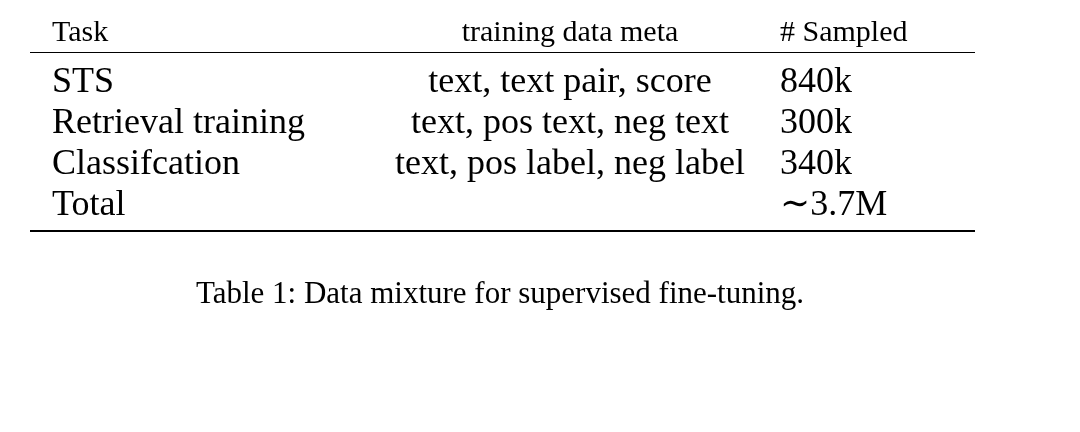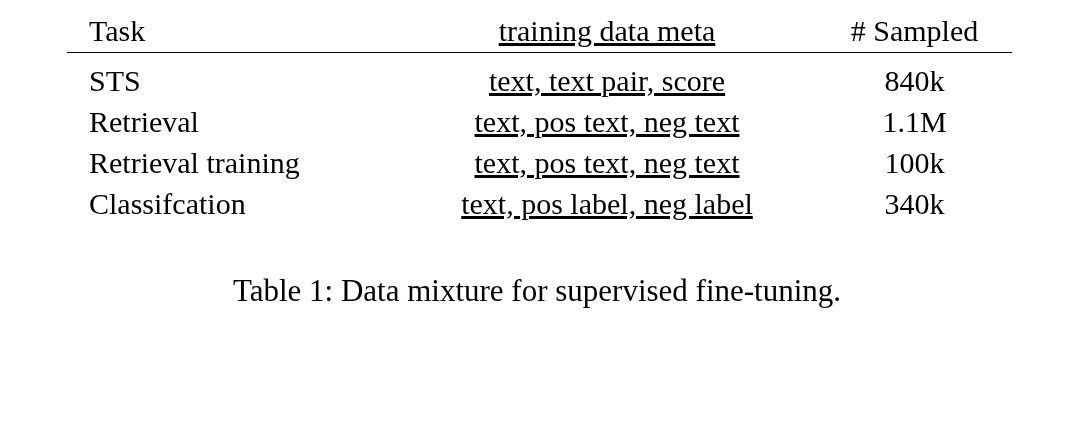--- a/index.html
+++ b/index.html
@@ -16,21 +16,20 @@
   }
   .page {
     width: 995px;
     height: 432px;
     position: relative;
     box-sizing: border-box;
     padding: 10px 25px 0 30px;
     display: flex;
     flex-direction: column;
     align-items: center;
-    margin-left: 37px;
   }
   table.data-table {
     border-collapse: collapse;
     width: 945px;
     margin: 0 auto;
     table-layout: fixed;
   }
   table.data-table td, table.data-table th {
     padding: 0;
     margin: 0;
@@ -42,38 +41,37 @@
     border-bottom: 2px solid #000;
   }
   thead th {
     font-weight: normal;
     font-size: 30px;
     line-height: 42px;
     padding-top: 6px;
     padding-bottom: 4px;
   }
   tbody td {
-    font-size: 30px;
+    font-size: 36px;
     line-height: 41px;
     padding-top: 0px;
     padding-bottom: 0px;
   }
   .col-task {
     width: 330px;
     text-align: left;
     padding-left: 22px !important;
   }
   .col-meta {
     width: 420px;
     text-align: center;
-    text-decoration: underline;
   }
   .col-sampled {
     width: 195px;
-    text-align: center;
+    text-align: left;
   }
   tbody tr:first-child td {
     padding-top: 7px;
   }
   tbody tr:last-child td {
     padding-bottom: 6px;
   }
   .caption {
     margin-top: 42px;
     font-size: 31px;
@@ -100,32 +98,32 @@
         <th class="col-sampled"># Sampled</th>
       </tr>
     </thead>
     <tbody>
       <tr class="rule-mid">
         <td class="col-task">STS</td>
         <td class="col-meta">text, text pair, score</td>
         <td class="col-sampled">840k</td>
       </tr>
       <tr>
-        <td class="col-task">Retrieval</td>
-        <td class="col-meta">text, pos text, neg text</td>
-        <td class="col-sampled">1.1M</td>
-      </tr>
-      <tr>
         <td class="col-task">Retrieval training</td>
         <td class="col-meta">text, pos text, neg text</td>
-        <td class="col-sampled">100k</td>
+        <td class="col-sampled">300k</td>
       </tr>
       <tr>
         <td class="col-task">Classifcation</td>
         <td class="col-meta">text, pos label, neg label</td>
         <td class="col-sampled">340k</td>
+      </tr>
+      <tr class="rule-bottom">
+        <td class="col-task">Total</td>
+        <td class="col-meta"></td>
+        <td class="col-sampled">∼3.7M</td>
       </tr>
     </tbody>
   </table>
 
   <div class="caption">Table 1: Data mixture for supervised fine-tuning.</div>
 
 </div>
 
 </body></html>

